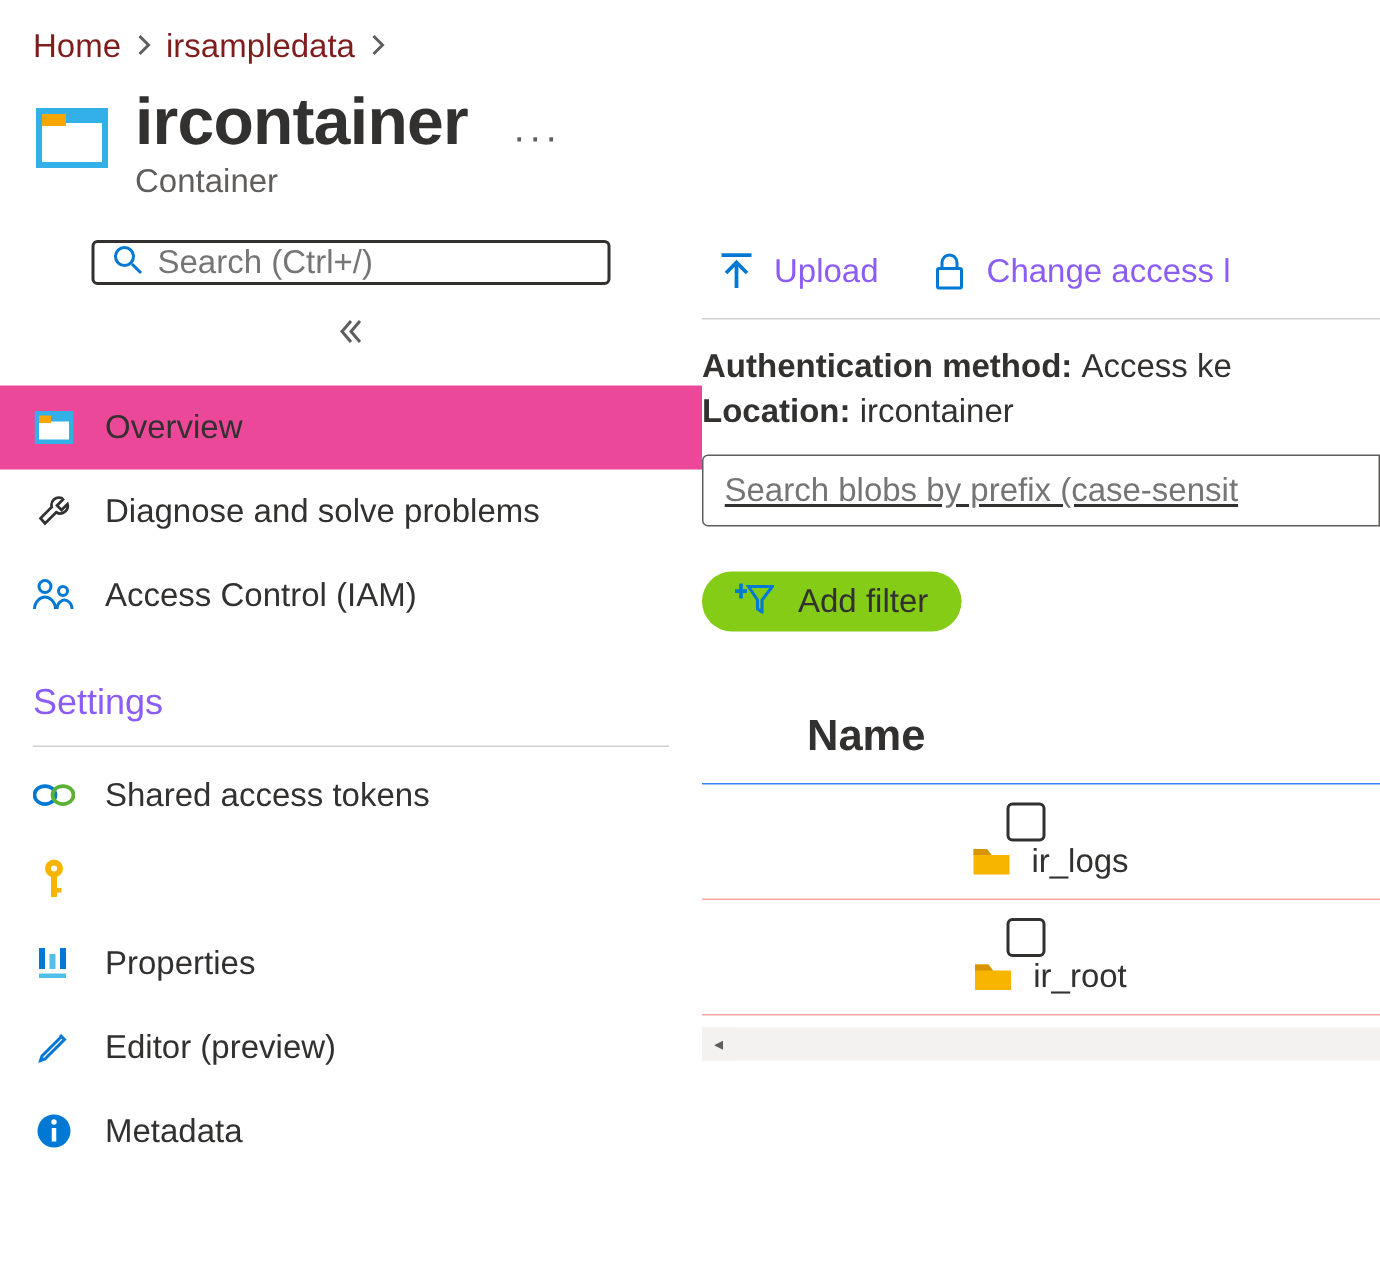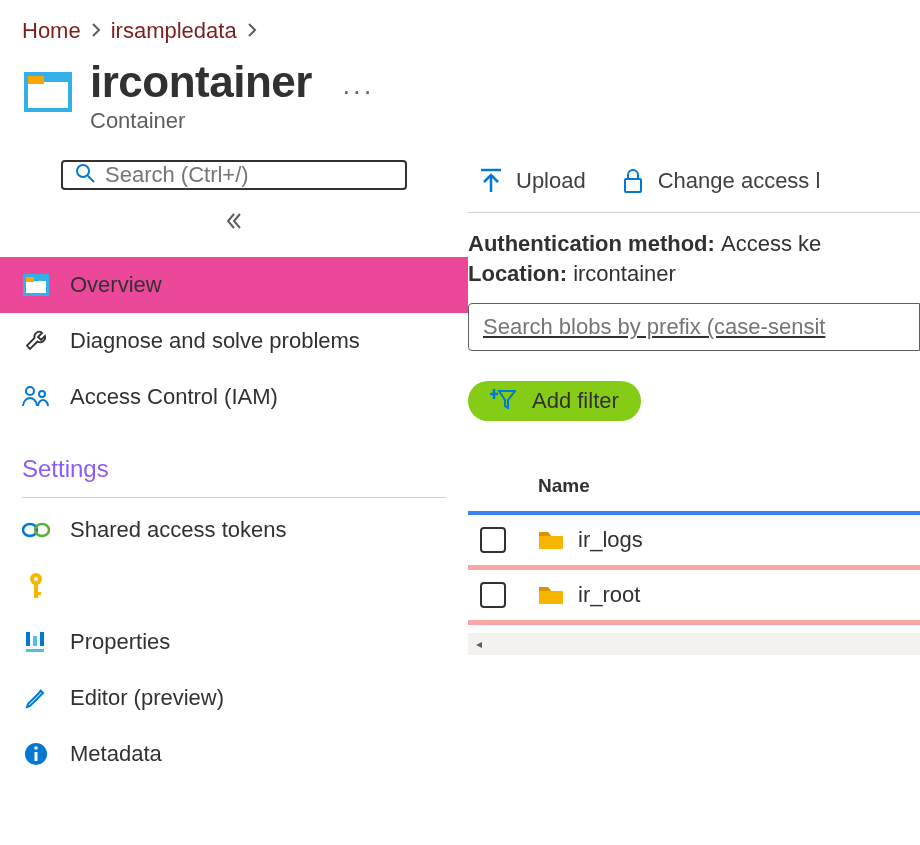--- a/index.html
+++ b/index.html
@@ -102,21 +102,21 @@
   }
 
   
   .action-bar {
     display: flex;
     gap: 34px;
     padding: 8px 0 14px 10px;
     align-items: center;
     font-size: 22px;
   }
-  .action-btn { display:flex; align-items:center; gap:12px; cursor:pointer; color:#404040; white-space:nowrap; }
+  .action-btn { display:flex; align-items:center; gap:12px; cursor:pointer; color:#8b5cf6; white-space:nowrap; }
   .action-divider { border:none; border-top:1px solid #d2d0ce; margin: 4px 0 16px 0; margin-left:0; }
   .action-icon { width:26px; height:26px; display:flex; align-items:center; justify-content:center; }
 
   
   .info-line { font-size:22px; padding: 2px 0 2px 0; white-space:nowrap; }
   .info-line strong { font-weight:600; }
 
   
   .blob-search {
     margin-top: 14px;
@@ -144,30 +144,31 @@
     margin-top: 30px;
     font-size:22px;
     cursor:pointer;
   }
 
   
   .table { margin-top: 44px; }
   .table-header {
     display:flex; 
     padding: 10px 0 14px 12px;
-    border-bottom: 4px solid #3b82f6;
-    font-size:19px; font-weight:600;
+    border-bottom: 1px solid #3b82f6;
+    font-size:29px; font-weight:600;
   }
   .th-check { width:58px; }
   .th-name { padding-left: 0; }
   .table-row {
     display:flex; align-items:center;
     padding: 12px 0 12px 12px;
-    border-bottom: 5px solid #fca5a5;
+    border-bottom: 1px solid #fca5a5;
     font-size:22px;
+    flex-direction:column;
   }
   .td-check { width:58px; display:flex; align-items:center;}
   .checkbox {
     width:26px; height:26px; border:2px solid #323130; border-radius:4px; cursor:pointer; background:#fff;
   }
   .td-name { display:flex; align-items:center; gap:14px; }
   .folder-icon { width:26px; height:22px; }
 
   
   .hscroll {

